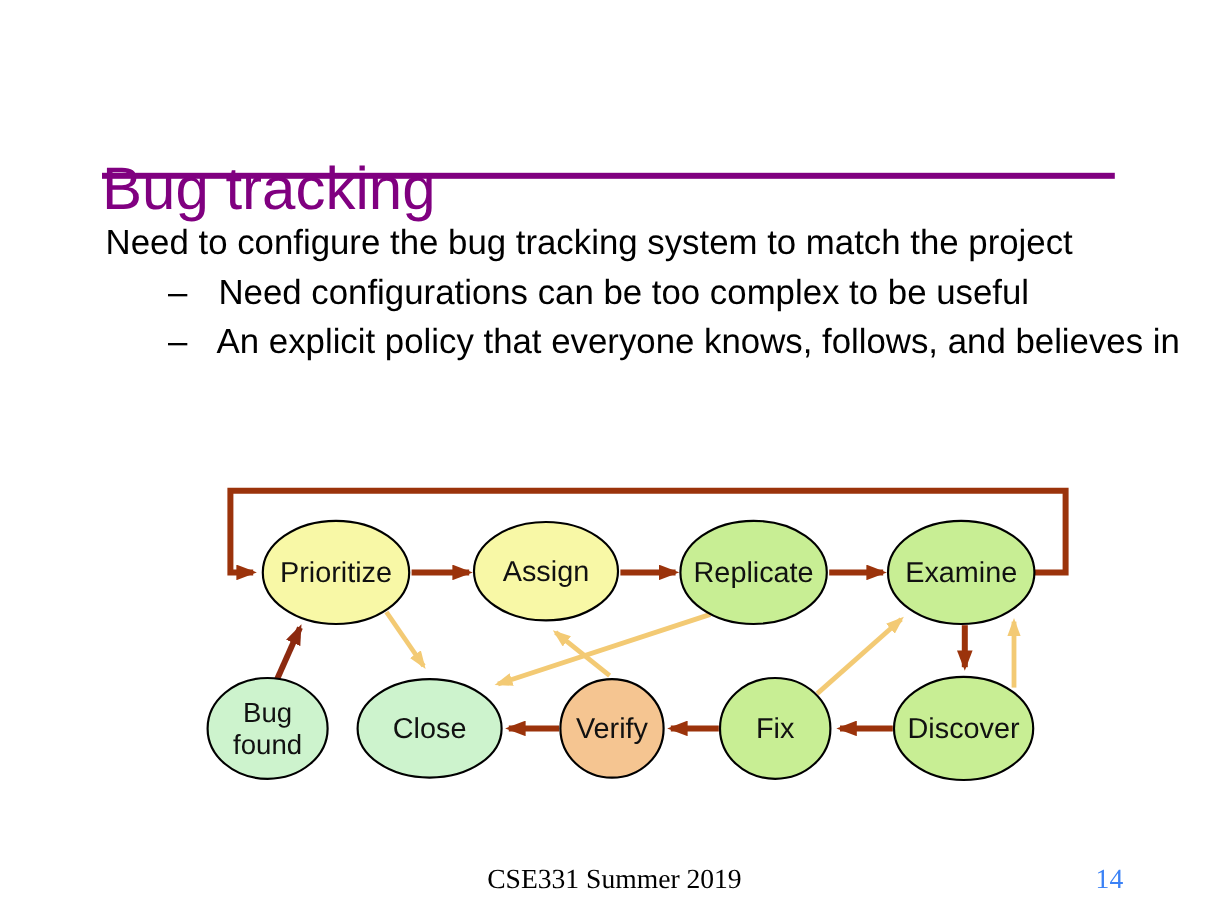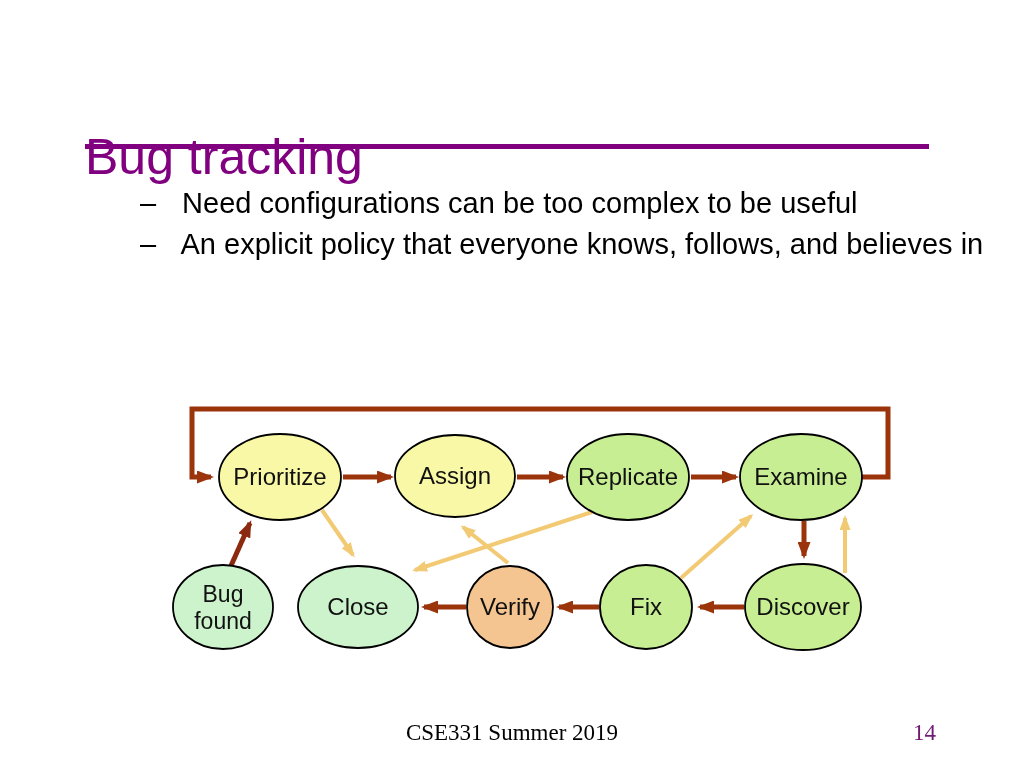--- a/index.html
+++ b/index.html
@@ -22,20 +22,23 @@
 </style>
 </head>
 <body>
 
 <div class="slide">
 
   <div class="title" style="color: rgb(128, 0, 128);">Bug tracking</div>
   <div class="title-rule" style="background: rgb(128, 0, 128);"></div>
 
   <div class="content">
+    <div class="line">
+      <span>Need to configure the bug tracking system to match the project</span>
+    </div>
     <div class="line indent">
       <span class="bullet">–</span>
       <span>Need configurations can be too complex to be useful</span>
     </div>
     <div class="line indent">
       <span class="bullet">–</span>
       <span>An explicit policy that everyone knows, follows, and believes in</span>
     </div>
   </div>
 
@@ -97,15 +100,15 @@
         <ellipse cx="646" cy="607" rx="46" ry="42" fill="#c8ee94" stroke="#000000" stroke-width="1.8"></ellipse>
         <text x="646" text-anchor="middle" fill="#111111" font-size="24"><tspan x="646" y="615.4">Fix</tspan></text>
       </g>
       <g>
         <ellipse cx="803" cy="607" rx="58" ry="43" fill="#c8ee94" stroke="#000000" stroke-width="1.8"></ellipse>
         <text x="803" text-anchor="middle" fill="#111111" font-size="24"><tspan x="803" y="615.4">Discover</tspan></text>
       </g>
     </svg>
 
   <div class="footer-text" style="color: #000000;">CSE331 Summer 2019</div>
-  <div class="page-number" style="color: #701a75;">14</div>
+  <div class="page-number" style="color: #3b82f6;">14</div>
 
 </div>
 
 </body></html>

